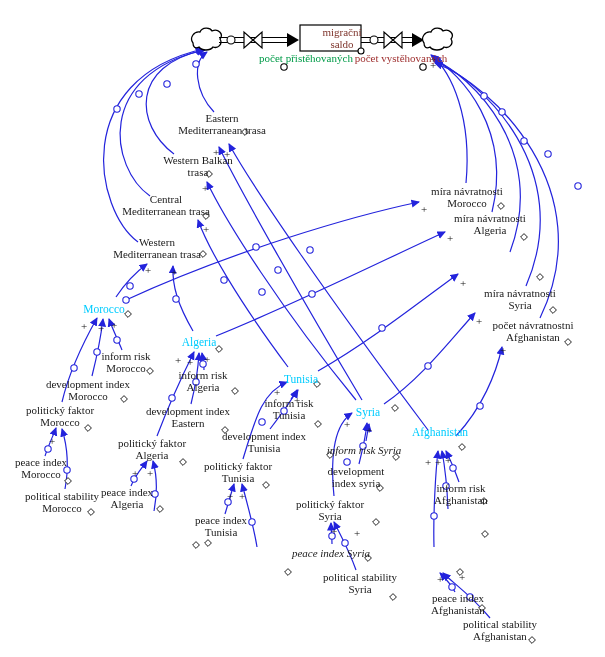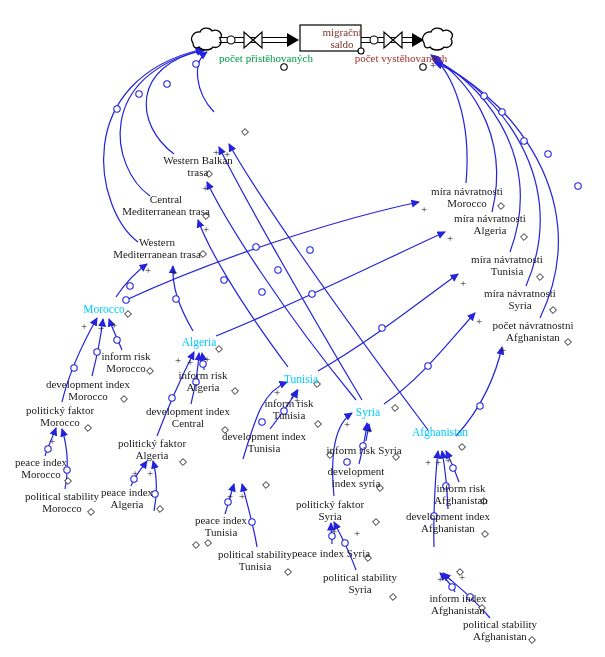--- a/index.html
+++ b/index.html
@@ -1,23 +1,23 @@
 <!DOCTYPE html>
 <html><head>
 <meta charset="utf-8">
 <style>
   html,body{margin:0;padding:0;background:#fff;}
   #canvas{position:relative;width:605px;height:657px;background:#fff;overflow:hidden;
           font-family:"Liberation Serif","DejaVu Serif",serif;}
   #wires{position:absolute;left:0;top:0;}
   .lbl{position:absolute;transform:translate(-50%,-50%);font-size:11px;line-height:1.12;
        text-align:center;color:#1a1a1a;}
-  .nowrap{white-space:nowrap;}
+  .nowrap{white-space:nowrap;font-style:italic;}
   .country{color:#00CCFF;font-size:11.5px;white-space:nowrap;}
-  .green{color:#009B48;}
+  .green{color:#009B48;margin-left:40px;}
   .red{color:#A03232;}
   .stock-lbl{color:#7E342B;padding-left:24px;}
   .link{stroke:#2323DC;fill:none;stroke-width:1.2;}
   .h{fill:#fff;stroke:#2323DC;stroke-width:1.1;}
   .hb{fill:#fff;stroke:#000;stroke-width:1.1;}
   .struct{stroke:#000;fill:none;stroke-width:1.2;}
   .wfill{fill:#fff;stroke:#000;stroke-width:1.2;}
   .pl{font-family:"Liberation Serif","DejaVu Serif",serif;font-size:11px;fill:#111;text-anchor:middle;}
 </style>
 </head>
@@ -241,56 +241,55 @@
     <text class="pl" x="503" y="354">+</text>
     <text class="pl" x="433" y="63">+</text>
         <text class="pl" x="433" y="69">+</text>
   </g>
 </svg>
 
 <div class="lbl green" style="left:266px;top:58px;width:95px">počet přistěhovaných</div>
 <div class="lbl red" style="left:401px;top:58px;width:95px">počet vystěhovaných</div>
 <div class="lbl stock-lbl" style="left:330px;top:38px;width:56px">migrační saldo</div>
 
+<div class="lbl" style="left:222px;top:124px;width:98px">Eastern Mediterranean trasa</div>
 <div class="lbl" style="left:198px;top:166px;width:85px">Western Balkan trasa</div>
 <div class="lbl" style="left:166px;top:205px;width:98px">Central Mediterranean trasa</div>
 <div class="lbl" style="left:157px;top:248px;width:98px">Western Mediterranean trasa</div>
 
 <div class="lbl country" style="left:104px;top:309px">Morocco</div>
 <div class="lbl country" style="left:199px;top:342px">Algeria</div>
 <div class="lbl country" style="left:301px;top:379px">Tunisia</div>
 <div class="lbl country" style="left:368px;top:412px">Syria</div>
 <div class="lbl country" style="left:440px;top:432px">Afghanistan</div>
 
 <div class="lbl" style="left:467px;top:197px;width:88px">míra návratnosti Morocco</div>
 <div class="lbl" style="left:490px;top:224px;width:88px">míra návratnosti Algeria</div>
-<div class="lbl" style="left:507px;top:265px;width:88px">míra návratnosti Tunisia</div>
 <div class="lbl" style="left:520px;top:299px;width:88px">míra návratnosti Syria</div>
 <div class="lbl" style="left:533px;top:331px;width:95px">počet návratnostni Afghanistan</div>
 
 <div class="lbl" style="left:126px;top:362px;width:62px">inform risk Morocco</div>
 <div class="lbl" style="left:88px;top:390px;width:100px">development index Morocco</div>
 <div class="lbl" style="left:60px;top:416px;width:80px">politický faktor Morocco</div>
 <div class="lbl" style="left:41px;top:468px;width:62px">peace index Morocco</div>
 <div class="lbl" style="left:62px;top:502px;width:100px">political stability Morocco</div>
 
 <div class="lbl" style="left:203px;top:381px;width:62px">inform risk Algeria</div>
-<div class="lbl" style="left:188px;top:417px;width:100px">development index Central</div>
+<div class="lbl" style="left:188px;top:417px;width:100px">development index Eastern</div>
 <div class="lbl" style="left:152px;top:449px;width:80px">politický faktor Algeria</div>
 <div class="lbl" style="left:127px;top:498px;width:62px">peace index Algeria</div>
 
 <div class="lbl" style="left:289px;top:409px;width:62px">inform risk Tunisia</div>
 <div class="lbl" style="left:264px;top:442px;width:100px">development index Tunisia</div>
+<div class="lbl" style="left:238px;top:472px;width:80px">politický faktor Tunisia</div>
 <div class="lbl" style="left:221px;top:526px;width:62px">peace index Tunisia</div>
-<div class="lbl" style="left:255px;top:560px;width:100px">political stability Tunisia</div>
 
 <div class="lbl nowrap" style="left:364px;top:450px">inform risk Syria</div>
 <div class="lbl" style="left:356px;top:477px;width:72px">development index syria</div>
 <div class="lbl" style="left:330px;top:510px;width:80px">politický faktor Syria</div>
 <div class="lbl nowrap" style="left:331px;top:553px">peace index Syria</div>
 <div class="lbl" style="left:360px;top:583px;width:100px">political stability Syria</div>
 
 <div class="lbl" style="left:461px;top:494px;width:70px">inform risk Afghanistan</div>
-<div class="lbl" style="left:448px;top:522px;width:105px">development index Afghanistan</div>
-<div class="lbl" style="left:458px;top:604px;width:70px">inform index Afghanistan</div>
+<div class="lbl" style="left:458px;top:604px;width:70px">peace index Afghanistan</div>
 <div class="lbl" style="left:500px;top:630px;width:100px">political stability Afghanistan</div>
 
 </div>
 
 </body></html>

